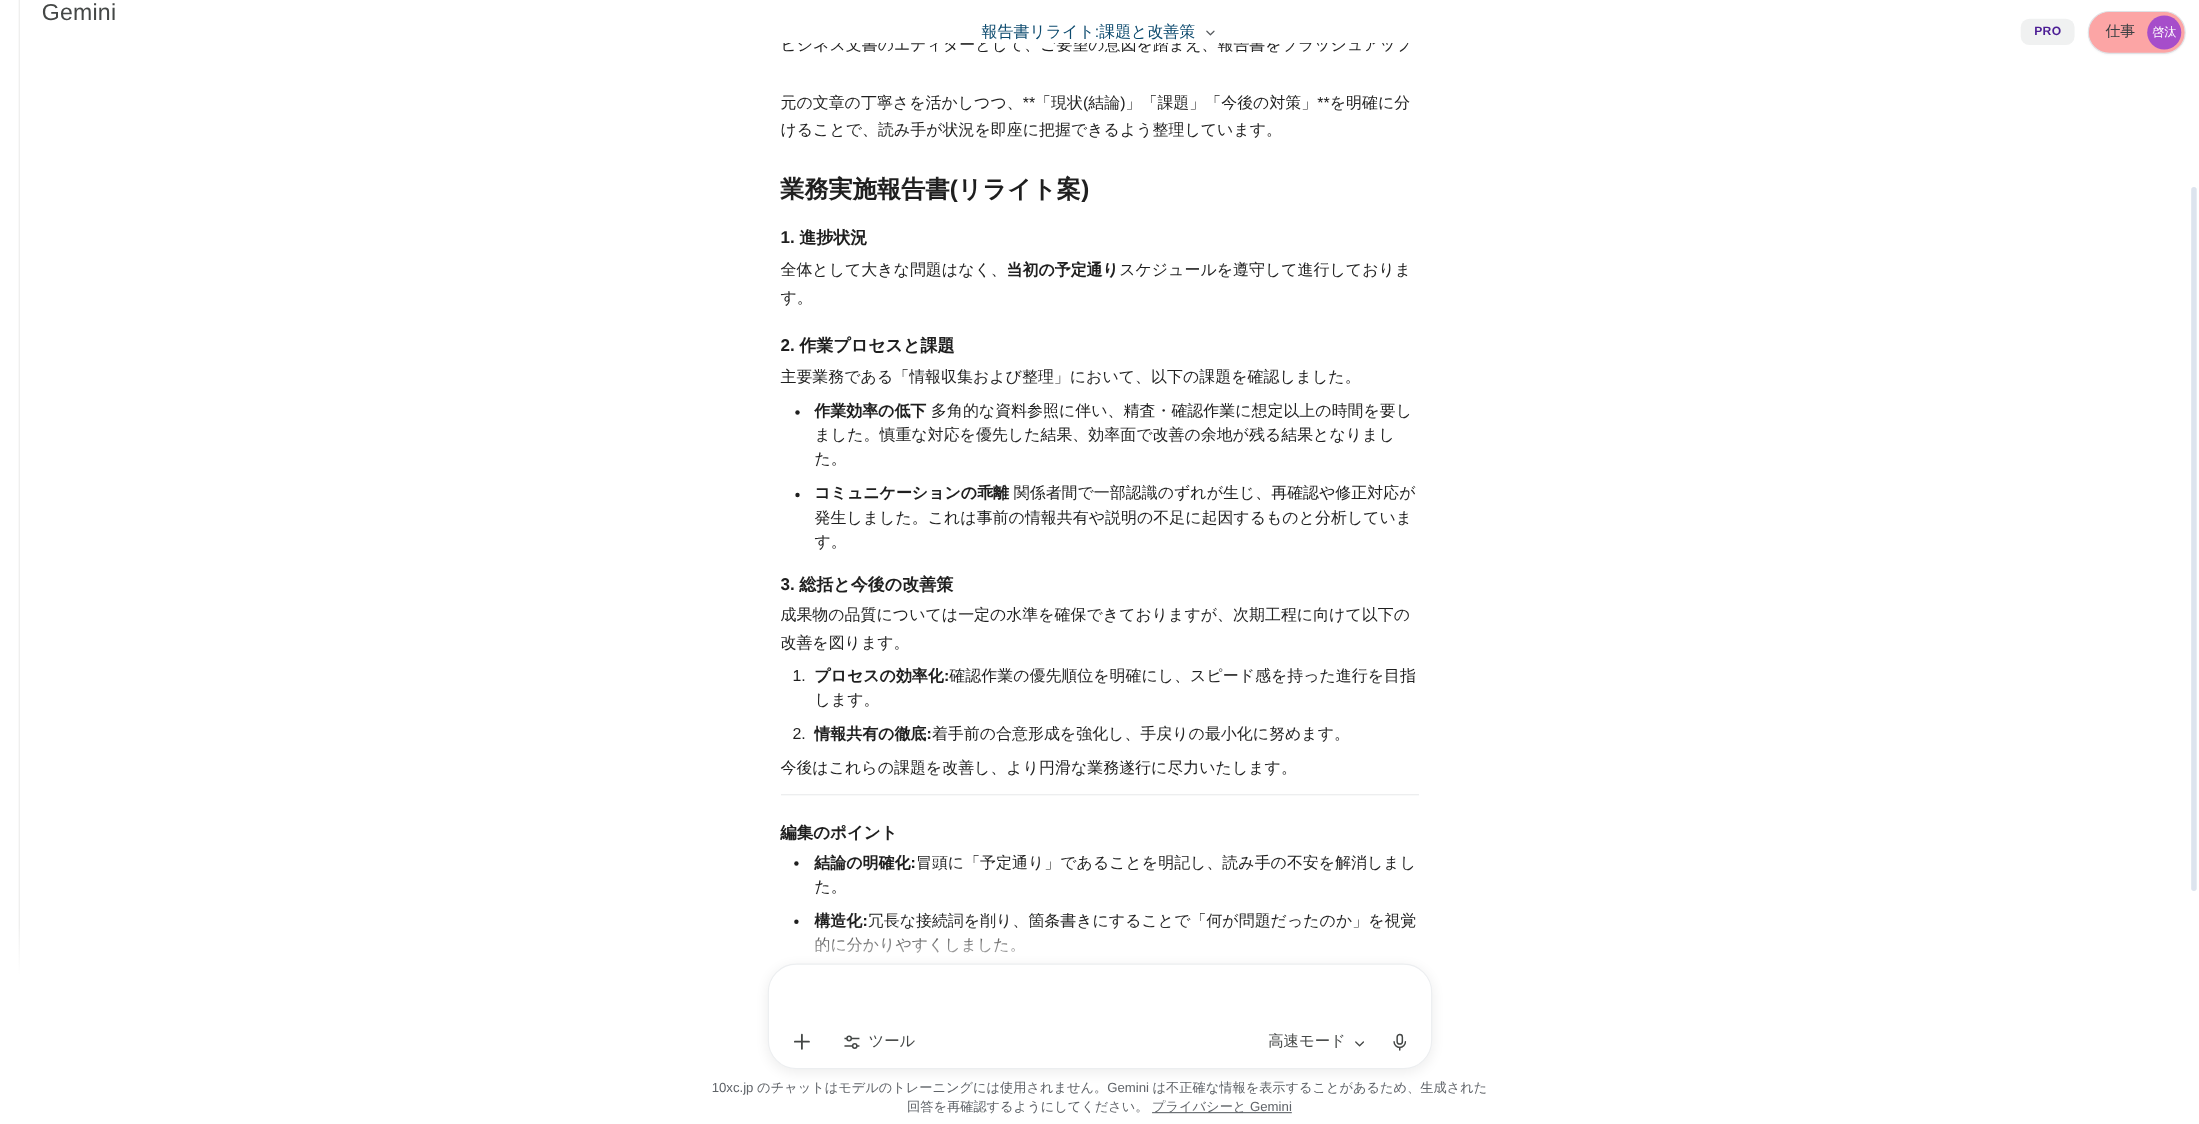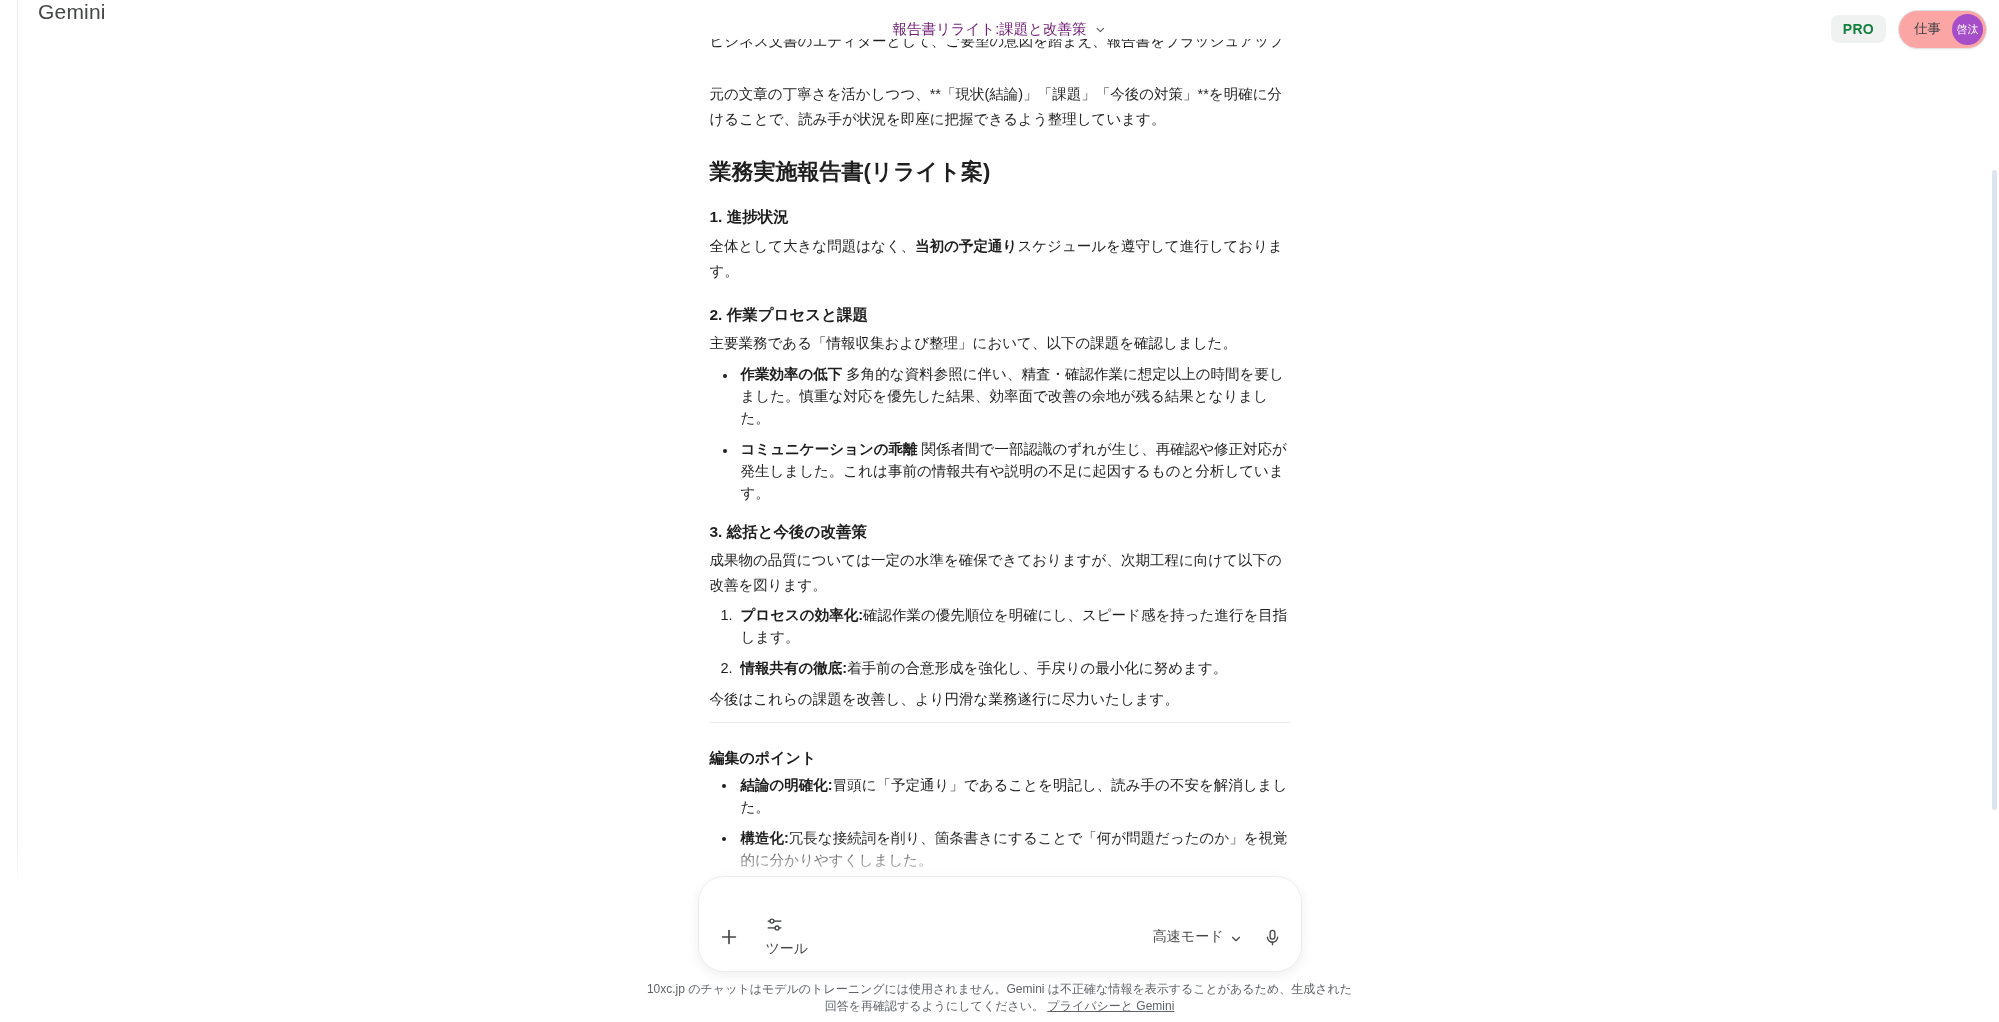--- a/index.html
+++ b/index.html
@@ -7,24 +7,24 @@
     width:1999px;height:1022px;position:relative;overflow:hidden;
     background:#ffffff;color:#1f1f1f;
     font-family:"Liberation Sans","DejaVu Sans",sans-serif;
   }
   b{font-weight:700;}
   
   .left-edge{position:absolute;left:17px;top:0;bottom:0;width:1px;background:#ececea;}
   
   .header{position:absolute;top:0;left:0;right:0;height:58px;display:flex;padding:0 8px 0 38px;box-sizing:border-box;}
   .logo{font-size:21px;color:#444746;font-weight:500;letter-spacing:.2px;}
-  .chat-title{position:absolute;left:50%;top:50%;transform:translate(-50%,-50%);display:flex;align-items:center;gap:7px;font-size:14.5px;color:#701a75;cursor:pointer;white-space:nowrap;}
+  .chat-title{position:absolute;left:50%;top:50%;transform:translate(-50%,-50%);display:flex;align-items:center;gap:7px;font-size:14.5px;color:#0c4a6e;cursor:pointer;white-space:nowrap;}
   .chat-title svg{margin-top:2px;color:#575b5f;}
   .header-right{margin-left:auto;display:flex;align-items:center;gap:12px;padding-right:4px;}
-  .pro-badge{background:#f0f1f1;color:#15803d;font-size:14px;font-weight:600;border-radius:8px;padding:6px 12px;letter-spacing:.3px;}
+  .pro-badge{background:#f0f1f1;color:#4c1d95;font-size:11px;font-weight:600;border-radius:8px;padding:6px 12px;letter-spacing:.3px;}
   .workspace-pill{display:flex;align-items:center;gap:11px;border:1px solid #e0e2e6;border-radius:999px;padding:3px 3px 3px 15px;background:#fca5a5;box-shadow:0 1px 2px rgba(0,0,0,.04);cursor:pointer;}
   .workspace-label{font-size:13.5px;color:#3c4043;}
   .avatar{width:31px;height:31px;border-radius:50%;color:#fff;font-size:11px;display:flex;align-items:center;justify-content:center;letter-spacing:0;}
   
   .content{position:absolute;top:39px;left:50%;transform:translateX(-50%);width:580px;font-size:14.5px;line-height:25px;color:#1f1f1f;}
   .clip-line{height:18px;overflow:hidden;}
   .clip-line>span{display:block;line-height:27px;margin-top:-11px;}
   .p-intro{margin-top:25px;}
   .doc-title{margin-top:26px;font-size:22px;line-height:28px;font-weight:700;}
   .sec-head{margin-top:20px;font-size:15.5px;line-height:22px;font-weight:700;}
@@ -42,21 +42,21 @@
   .edit-head{margin-top:24px;font-size:15px;line-height:22px;font-weight:700;}
   ul.edit-bullets{margin:5px 0 0 0;padding-left:27px;}
   .closing-q{margin-top:3px;color:#3c4043;}
   
   .bottom-overlay{position:absolute;left:0;right:0;bottom:0;height:182px;background:linear-gradient(to bottom,rgba(255,255,255,0) 0,#ffffff 46px);}
   .composer{position:absolute;top:36px;left:50%;transform:translateX(-50%);width:604px;height:96px;box-sizing:border-box;background:#fff;border:1px solid #eceef0;border-radius:26px;box-shadow:0 3px 12px rgba(0,0,0,.07);padding:17px 19px 12px 19px;}
   .prompt-row{display:flex;align-items:center;gap:10px;color:#5f6368;font-size:15px;cursor:text;}
   .prompt-row svg{flex:0 0 auto;color:#5f6368;}
   .composer-toolbar{position:absolute;left:19px;right:19px;bottom:13px;display:flex;align-items:center;}
   .icon-btn{display:flex;align-items:center;justify-content:center;color:#444746;cursor:pointer;background:none;border:none;padding:0;}
-  .tools-btn{display:flex;gap:7px;margin-left:26px;color:#444746;font-size:14px;cursor:pointer;flex-direction:column;}
+  .tools-btn{display:flex;align-items:center;gap:7px;margin-left:26px;color:#444746;font-size:14px;cursor:pointer;}
   .mode-select{margin-left:auto;display:flex;align-items:flex-end;gap:5px;color:#444746;font-size:14px;cursor:pointer;}
   .mic-btn{margin-left:20px;}
   
   .footer{position:absolute;left:0;right:0;bottom:7px;text-align:center;font-size:12px;line-height:17px;color:#5f6368;}
   .footer-inner{display:inline-block;max-width:710px;}
   .privacy-link{color:#5f6368;text-decoration:underline;cursor:pointer;}
   
   .scroll-thumb{position:absolute;right:2px;top:170px;width:5px;height:640px;border-radius:3px;background:#dde4ee;}
 </style>
 </head>

